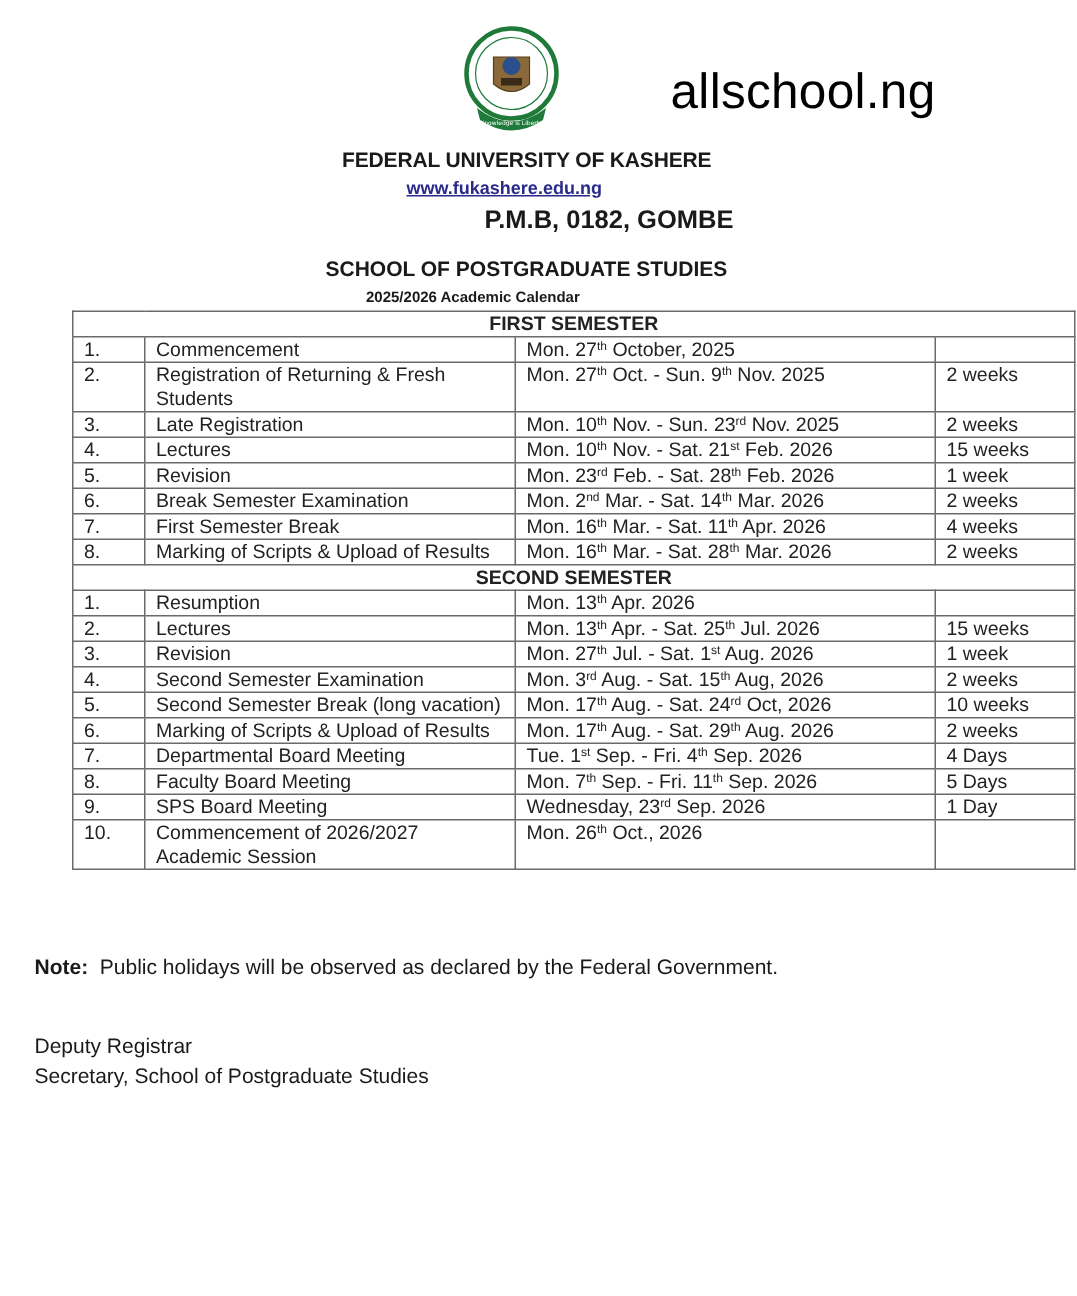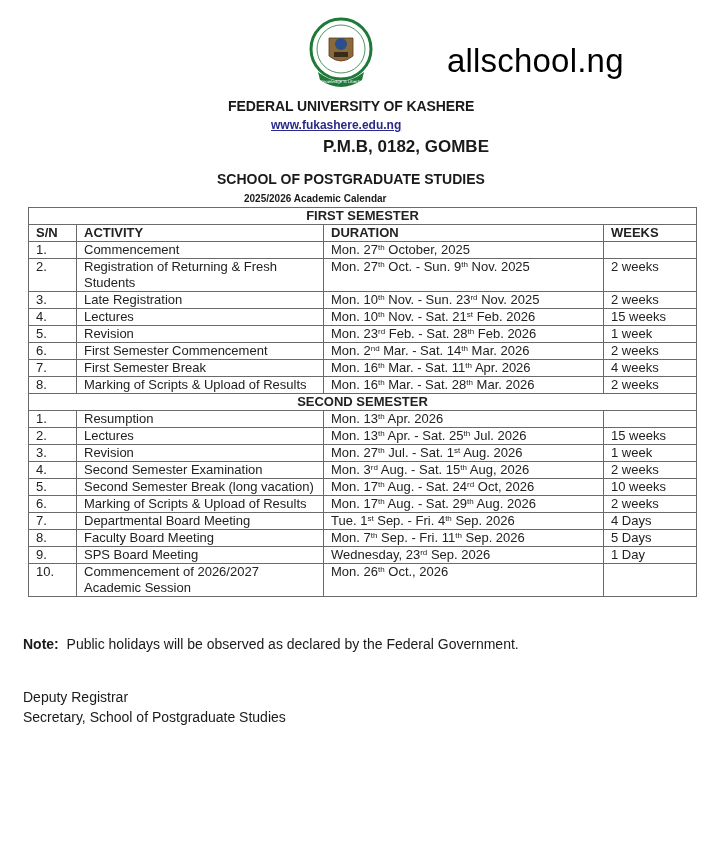--- a/index.html
+++ b/index.html
@@ -9,21 +9,21 @@
     .logo { position: absolute; left: 308px; top: 16px; width: 66px; height: 76px; }
     .watermark { position: absolute; left: 447px; top: 42px; font-family: Liberation Sans, sans-serif; font-size: 33px; color: #000000; letter-spacing: 0.2px; }
     .uni-name { position: absolute; left: 228px; top: 98px; font-size: 14px; font-weight: bold; letter-spacing: -0.1px; }
     .uni-site { position: absolute; left: 271px; top: 118px; font-size: 12px; font-weight: bold; color: #2a2a8a; text-decoration: underline; }
     .uni-pmb  { position: absolute; left: 279px; top: 137px; font-size: 17px; font-weight: bold; margin-left: 44px; }
 
     .school-title { position: absolute; left: 217px; top: 171px; font-size: 14px; font-weight: bold; }
     .cal-title { position: absolute; left: 244px; top: 193px; font-size: 10px; font-weight: bold; }
 
     table.cal {
-      position: absolute; left: 28px; top: 207px; width: 668px;
+      position: absolute; left: 48px; top: 207px; width: 668px;
       border-collapse: collapse; font-size: 13px; table-layout: fixed; padding-left: 12px;
     }
     table.cal td, table.cal th {
       border: 1px solid #6a6a6a; padding: 0 7px; height: 17px; line-height: 16px;
       vertical-align: top; text-align: left; font-weight: normal; color: #222;
     }
     table.cal .sem-row td { text-align: center; font-weight: bold; }
     table.cal .head-row th { font-weight: bold; font-size: 13px; }
     sup { font-size: 8px; line-height: 0; vertical-align: 4px; }
 
@@ -58,26 +58,20 @@
   <colgroup>
     <col style="width:48px">
       <col style="width:247px">
       <col style="width:280px">
       <col style="width:93px">
   </colgroup>
   <tbody id="tbody">
     <tr class="sem-row">
       <td colspan="4">FIRST SEMESTER</td>
     </tr>
-    <tr class="head-row">
-      <th>S/N</th>
-      <th>ACTIVITY</th>
-      <th>DURATION</th>
-      <th>WEEKS</th>
-    </tr>
   <tr>
         <td>1.</td>
         <td>Commencement</td>
         <td>Mon. 27<sup>th</sup> October, 2025</td>
         <td></td>
       </tr>
       <tr>
         <td>2.</td>
         <td>Registration of Returning &amp; Fresh Students</td>
         <td>Mon. 27<sup>th</sup> Oct. - Sun. 9<sup>th</sup> Nov. 2025</td>
@@ -96,21 +90,21 @@
         <td>15 weeks</td>
       </tr>
       <tr>
         <td>5.</td>
         <td>Revision</td>
         <td>Mon. 23<sup>rd</sup> Feb. - Sat. 28<sup>th</sup> Feb. 2026</td>
         <td>1 week</td>
       </tr>
       <tr>
         <td>6.</td>
-        <td>First Semester Commencement</td>
+        <td>Break Semester Examination</td>
         <td>Mon. 2<sup>nd</sup> Mar. - Sat. 14<sup>th</sup> Mar. 2026</td>
         <td>2 weeks</td>
       </tr>
       <tr>
         <td>7.</td>
         <td>First Semester Break</td>
         <td>Mon. 16<sup>th</sup> Mar. - Sat. 11<sup>th</sup> Apr. 2026</td>
         <td>4 weeks</td>
       </tr>
       <tr>

